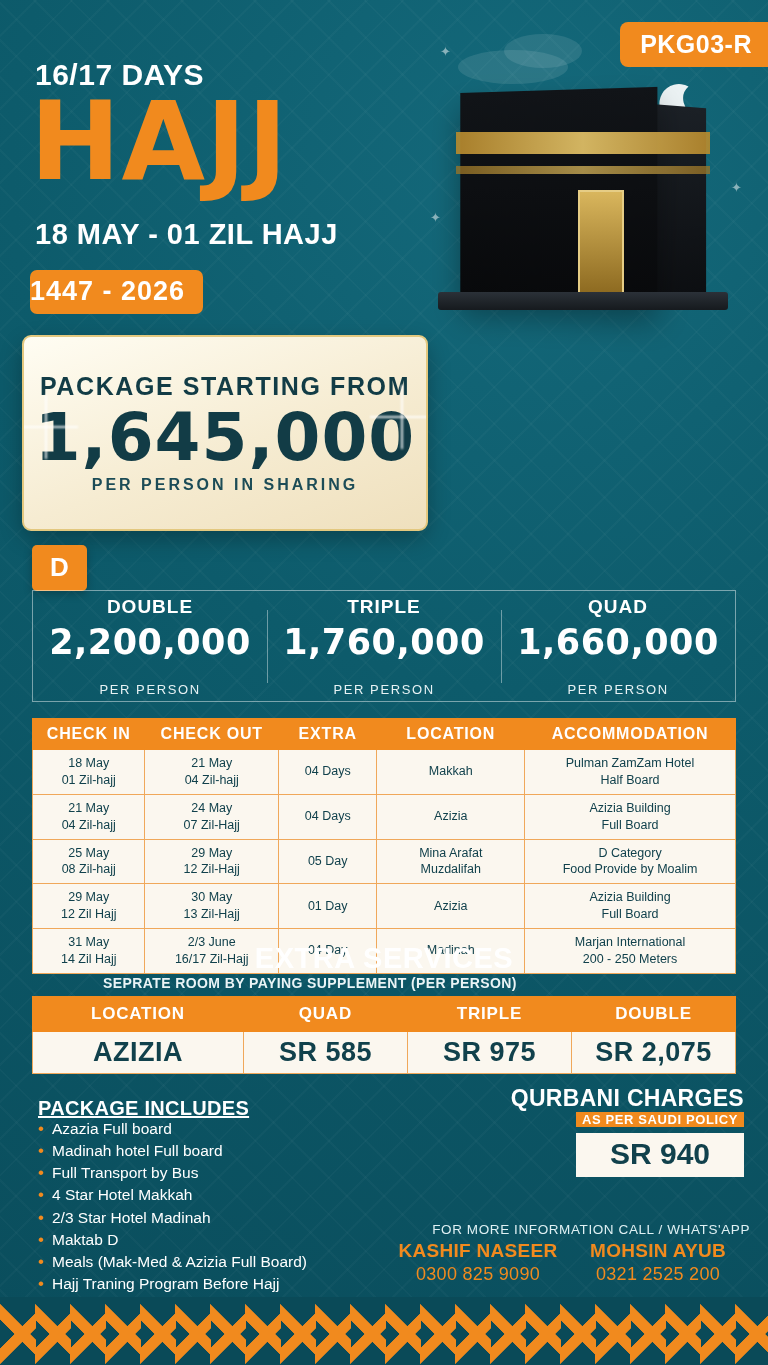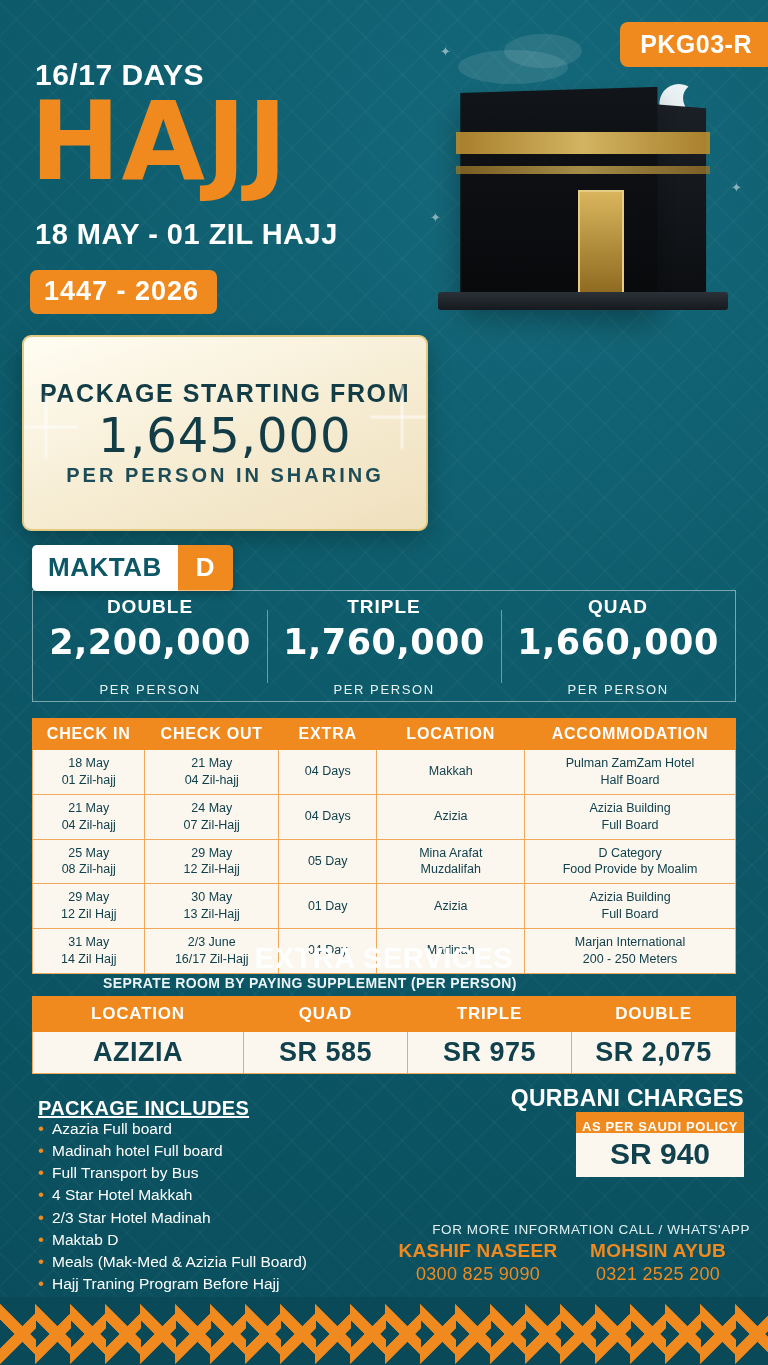--- a/index.html
+++ b/index.html
@@ -43,21 +43,21 @@
     font-family: "DejaVu Sans", sans-serif;
   }
   .dates {
     position: absolute; left: 35px; top: 218px;
     color: #fff; font-size: 29px; font-weight: bold; letter-spacing: .5px;
   }
   .years {
     position: absolute; left: 30px; top: 270px;
     background: #f18a1e; color: #fff;
     font-size: 27px; font-weight: bold; letter-spacing: 1px;
-    padding: 6px 18px 7px 14px; border-radius: 7px;
+    padding: 6px 18px 7px 0; border-radius: 7px;
   }
   
   .kaaba-wrap { position: absolute; right: 20px; top: 20px; width: 330px; height: 320px; }
   .moon { position: absolute; right: 48px; top: 62px; width: 46px; height: 46px; }
   .cloud {
     position: absolute; border-radius: 50%;
     background: rgba(255,255,255,0.10);
   }
   .kaaba {
     position: absolute; left: 38px; top: 70px;
@@ -106,26 +106,26 @@
     border-radius: 9px;
     background: linear-gradient(160deg,#fffdf3 0%, #f6ecd2 55%, #efe0bd 100%);
     border: 2px solid #e3c87f;
     display: flex; flex-direction: column; align-items: center; justify-content: center;
     position: relative; overflow: hidden;
   }
   .price-label {
     color: #123c46; font-size: 25px; font-weight: bold; letter-spacing: 1.6px;
   }
   .price-amount {
-    color: #123c46; font-size: 48px; font-weight: normal; letter-spacing: 1px;
+    color: #123c46; font-size: 66px; font-weight: bold; letter-spacing: 1px;
     line-height: 1.05; margin-top: 2px;
     font-family: "DejaVu Sans", sans-serif;
   }
   .price-sub {
-    color: #1c4c57; font-size: 20px; font-weight: bold; letter-spacing: 3px; margin-top: 4px;
+    color: #1c4c57; font-size: 16px; font-weight: bold; letter-spacing: 3px; margin-top: 4px;
   }
   .flare { position: absolute; width: 64px; height: 64px; pointer-events: none; }
   .flare::before, .flare::after {
     content: ""; position: absolute; background: rgba(255,255,255,.85);
     filter: blur(1px);
   }
   .flare::before { left: 31px; top: 0; width: 2px; height: 64px; }
   .flare::after { left: 0; top: 31px; width: 64px; height: 2px; }
   
   .maktab {
@@ -214,21 +214,21 @@
     content: "•"; position: absolute; left: 0; top: -1px; color: #f18a1e; font-size: 17px;
   }
   
   .qurbani-title {
     position: absolute; right: 24px; top: 1085px; text-align: right;
     color: #fff; font-size: 23px; font-weight: bold; letter-spacing: .3px;
   }
   .qurbani-policy {
     position: absolute; right: 24px; top: 1112px; width: 168px;
     background: #f18a1e; color: #fff; font-size: 13px; font-weight: bold;
-    text-align: center; letter-spacing: .6px; padding: 7px 0;
+    text-align: center; letter-spacing: .6px; padding: 0 0;
   }
   .qurbani-amount {
     position: absolute; right: 24px; top: 1133px; width: 168px;
     background: #fbf7ef; color: #11414c; font-size: 30px; font-weight: bold;
     text-align: center; padding: 4px 0 6px 0;
   }
   
   .contact-head {
     position: absolute; left: 390px; top: 1222px; width: 360px; text-align: right;
     color: #dff0f3; font-size: 13.5px; letter-spacing: .6px;
@@ -287,21 +287,20 @@
     <div class="price-inner">
       <div class="flare" style="left:-10px; top:58px;"></div>
       <div class="flare" style="right:-8px; top:48px;"></div>
       <div class="price-label">PACKAGE STARTING FROM</div>
       <div class="price-amount">1,645,000</div>
       <div class="price-sub">PER PERSON IN SHARING</div>
     </div>
   </div>
 
   <div class="maktab">
-    <div class="maktab-name">MAKTAB</div>
     <div class="maktab-cat">D</div>
   </div>
 
   <div class="occupancy">
     <div class="occ-col">
       <div class="occ-title">DOUBLE</div>
       <div class="occ-price">2,200,000</div>
       <div class="occ-sub">PER PERSON</div>
     </div>
     <div class="occ-col">

